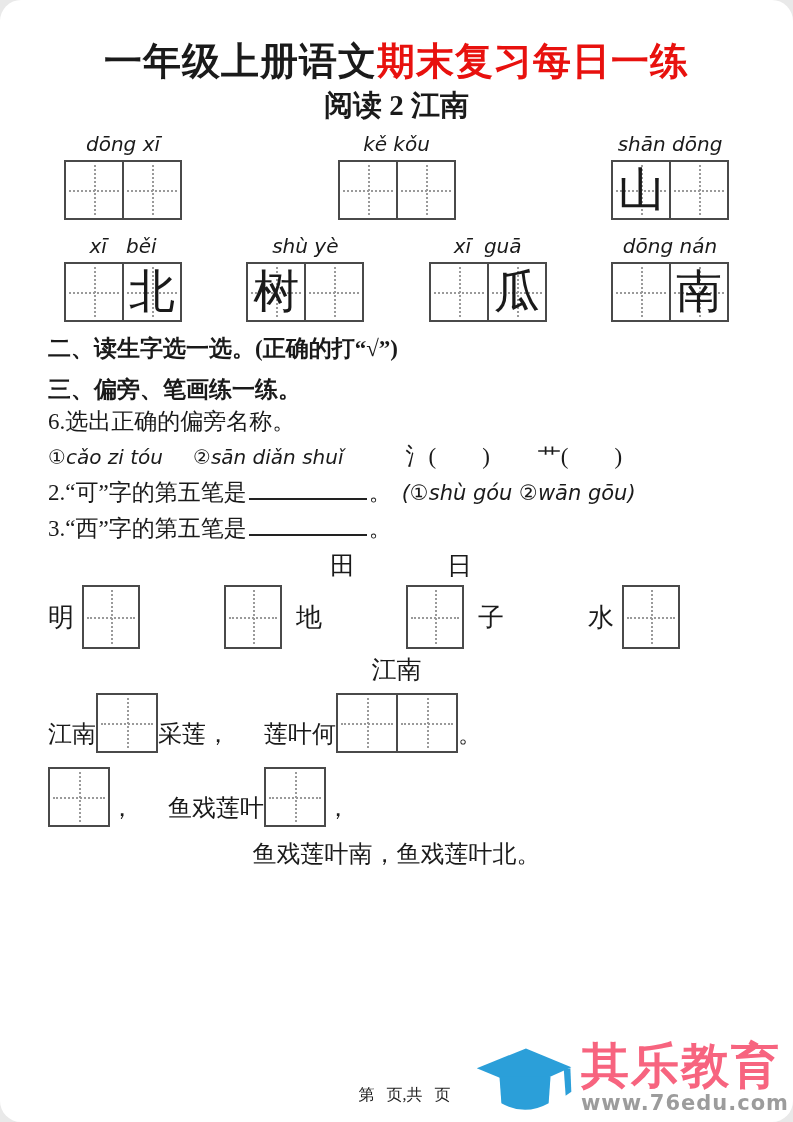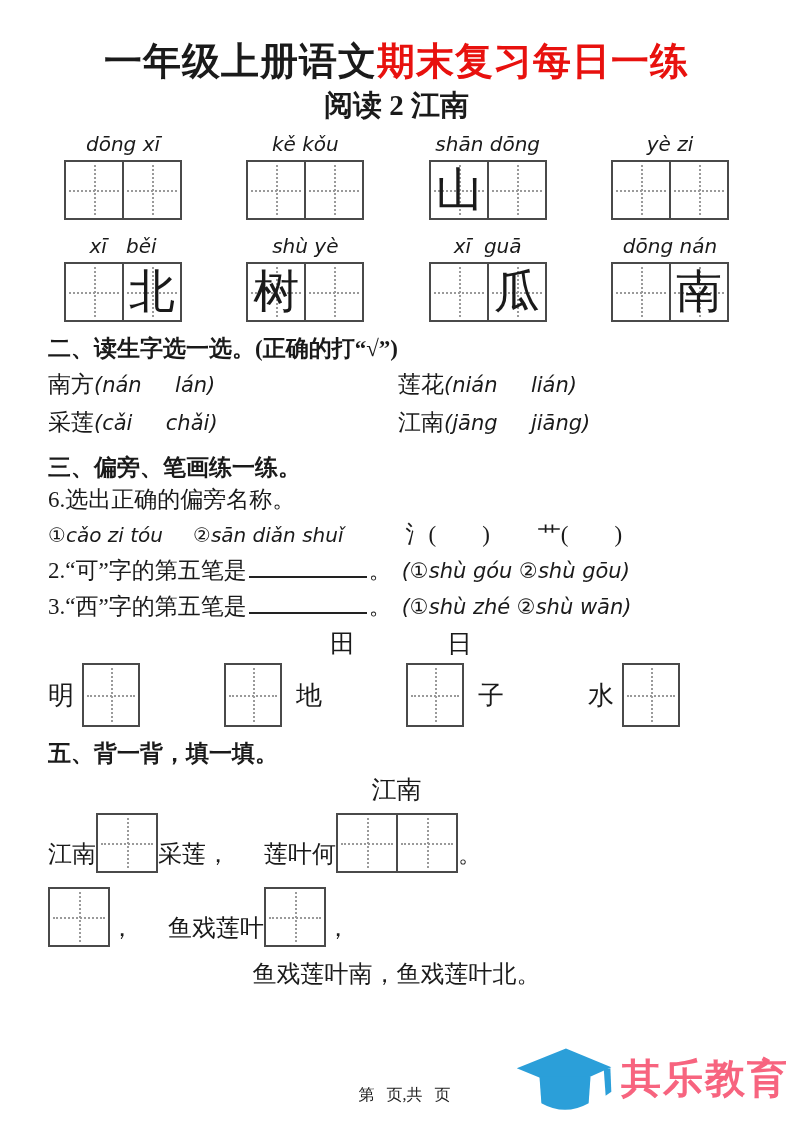--- a/index.html
+++ b/index.html
@@ -1,19 +1,20 @@
 <!DOCTYPE html>
 <html style="--title-red: #e8110e; --brand-color: #f7647f; --url-color: #9c9c9c;"><head>
 <meta charset="utf-8">
 <style>
   html,body { margin:0; padding:0; background:#e9e9e9; }
   .page {
     position:relative; width:793px; height:1122px; margin:0 auto;
     background:#ffffff; overflow:hidden; color:#1a1a1a;
     font-family:"Liberation Serif", serif;
+    border-radius:21px;
   }
   .content { padding:0 48px; }
   .pre { white-space:pre; }
 
   
   .title { margin-top:38px; text-align:center; font-size:38px; font-weight:bold; line-height:1.25; letter-spacing:1px; }
   .title .red { color:var(--title-red,#e8110e); }
   .subtitle { text-align:center; font-size:29px; font-weight:bold; margin-top:0; }
 
   
@@ -68,21 +69,21 @@
   .s5-text { font-size:24px; padding-bottom:3px; }
   .tzg-cell.s5 { width:58px; height:56px; }
   .s5-gap { width:34px; }
   .line3 { font-size:24px; margin-top:10px; line-height:34px;text-align:center; }
 
   
   .footer { position:absolute; left:0; right:0; bottom:16px; text-align:center; font-size:16px; color:#222;margin-left:16px; }
   .logo { position:absolute; right:4px; bottom:0; display:flex; align-items:center; }
   .logo-cap { width:104px; height:82px; margin-right:4px; }
   .logo-text { display:flex; flex-direction:column; align-items:flex-start; padding-bottom:6px; }
-  .brand { font-size:40px; font-weight:bold; color:var(--brand-color,#f7647f); letter-spacing:2px; line-height:1.05;
+  .brand { font-size:48px; font-weight:bold; color:var(--brand-color,#f7647f); letter-spacing:2px; line-height:1.05;
            font-family:"Liberation Sans", sans-serif; }
   .site { font-size:21px; font-weight:bold; color:var(--url-color,#9c9c9c); letter-spacing:1px;
           font-family:"DejaVu Sans", sans-serif; }
 </style>
 </head>
 <body>
 
 <div class="page">
   <div class="content">
 
@@ -119,31 +120,20 @@
         <div class="pinyin pre">shān dōng</div>
         <div class="tzg">
           <div class="tzg-cell">
               <span class="hz">山</span>
             </div>
           <div class="tzg-cell">
               <span class="hz"></span>
             </div>
         </div>
       </div>
-      <div class="py-group">
-        <div class="pinyin pre">yè zi</div>
-        <div class="tzg">
-          <div class="tzg-cell">
-              <span class="hz"></span>
-            </div>
-          <div class="tzg-cell">
-              <span class="hz"></span>
-            </div>
-        </div>
-      </div>
     </div>
 
     <div class="py-row second">
       <div class="py-group">
         <div class="pinyin pre">xī   běi</div>
         <div class="tzg">
           <div class="tzg-cell">
               <span class="hz"></span>
             </div>
           <div class="tzg-cell">
@@ -180,46 +170,39 @@
               <span class="hz"></span>
             </div>
           <div class="tzg-cell">
               <span class="hz">南</span>
             </div>
         </div>
       </div>
     </div>
 
     <div class="sec-h">二、读生字选一选。(正确的打“√”)</div>
-    <div class="s2-grid">
-      <div class="s2-item"><span>南方</span><span class="pinyin pre">(nán     lán)</span></div>
-      <div class="s2-item"><span>莲花</span><span class="pinyin pre">(nián     lián)</span></div>
-      <div class="s2-item"><span>采莲</span><span class="pinyin pre">(cǎi     chǎi)</span></div>
-      <div class="s2-item"><span>江南</span><span class="pinyin pre">(jāng     jiāng)</span></div>
-    </div>
 
     <div class="sec-h">三、偏旁、笔画练一练。</div>
     <div class="bodyline">6.选出正确的偏旁名称。</div>
     <div class="s3-line">
       <span class="pinyin">①cǎo zi tóu</span>
       <span class="pinyin s3-opt2">②sān diǎn shuǐ</span>
       <span class="s3-rad1 pre">氵(        )</span>
       <span class="s3-rad2 pre">艹(        )</span>
     </div>
     <div class="s3-line">
       <span>2.“可”字的第五笔是</span>
       <span class="blank"></span>
       <span>。</span>
-      <span class="pinyin q-options">(①shù góu ②shù gōu)</span>
+      <span class="pinyin q-options">(①shù góu ②wān gōu)</span>
     </div>
     <div class="s3-line">
       <span>3.“西”字的第五笔是</span>
       <span class="blank"></span>
       <span>。</span>
-      <span class="pinyin q-options">(①shù zhé ②shù wān)</span>
     </div>
 
     <div class="s4-refs">
       <span class="s4-ref1">田</span>
       <span class="s4-ref2">日</span>
     </div>
     <div class="s4-row">
       <div class="s4-group">
         <span class="s4-char">明</span>
         <div class="tzg">
@@ -243,21 +226,20 @@
       </div>
       <div class="s4-group">
         <span class="s4-char">水</span>
         <div class="tzg">
             <div class="tzg-cell tall"></div>
           </div>
 
       </div>
     </div>
 
-    <div class="sec-h">五、背一背，填一填。</div>
     <div class="poem-title">江南</div>
 
     <div class="s5-line">
       <span class="s5-text">江南</span>
       <div class="tzg">
           <div class="tzg-cell s5"></div>
         </div>
       <span class="s5-text">采莲，</span>
       <span class="s5-gap"></span>
       <span class="s5-text">莲叶何</span>
@@ -287,15 +269,16 @@
   <div class="footer pre">第   页,共   页</div>
 
   <div class="logo">
     <svg class="logo-cap" viewBox="0 0 110 85" xmlns="http://www.w3.org/2000/svg">
       <polygon class="cap-fill" points="4,29 56,8 104,28 55,50" fill="#2b9fd9"></polygon>
       <path class="cap-fill" d="M28,38 L82,38 L80,66 Q55,80 30,66 Z" fill="#2b9fd9"></path>
       <polygon class="cap-fill" points="96,30 103,29 104,54 98,58" fill="#2b9fd9"></polygon>
     </svg>
     <div class="logo-text">
       <span class="brand">其乐教育</span>
+      <span class="site">www.76edu.com</span>
     </div>
   </div>
 </div>
 
 </body></html>

